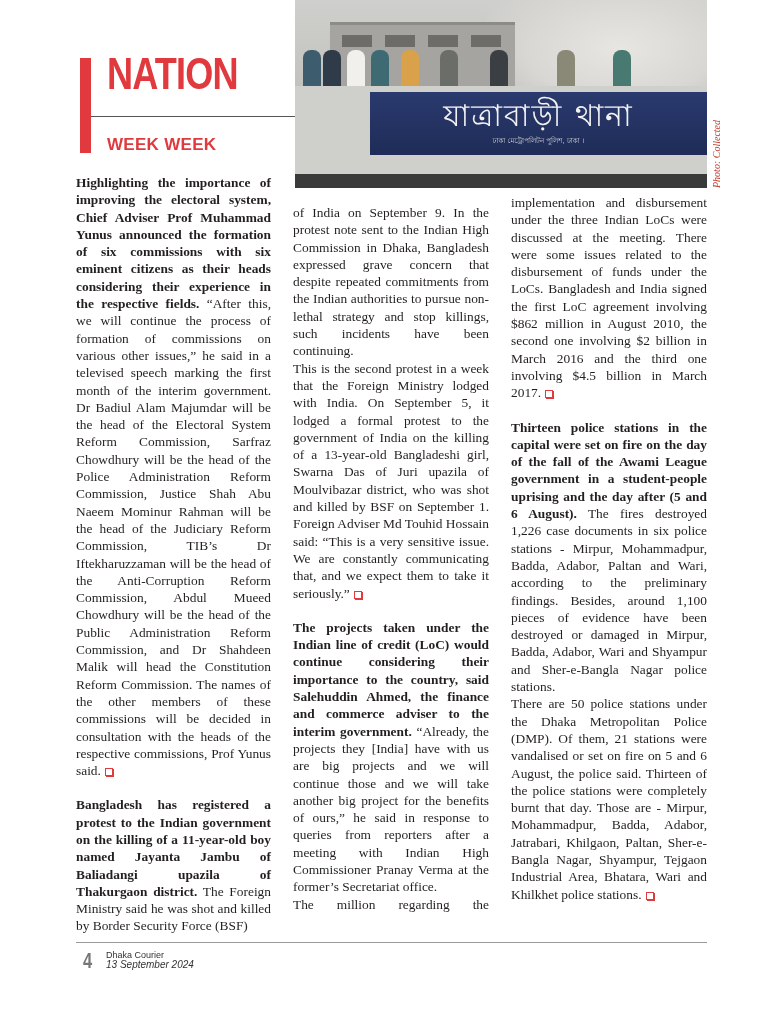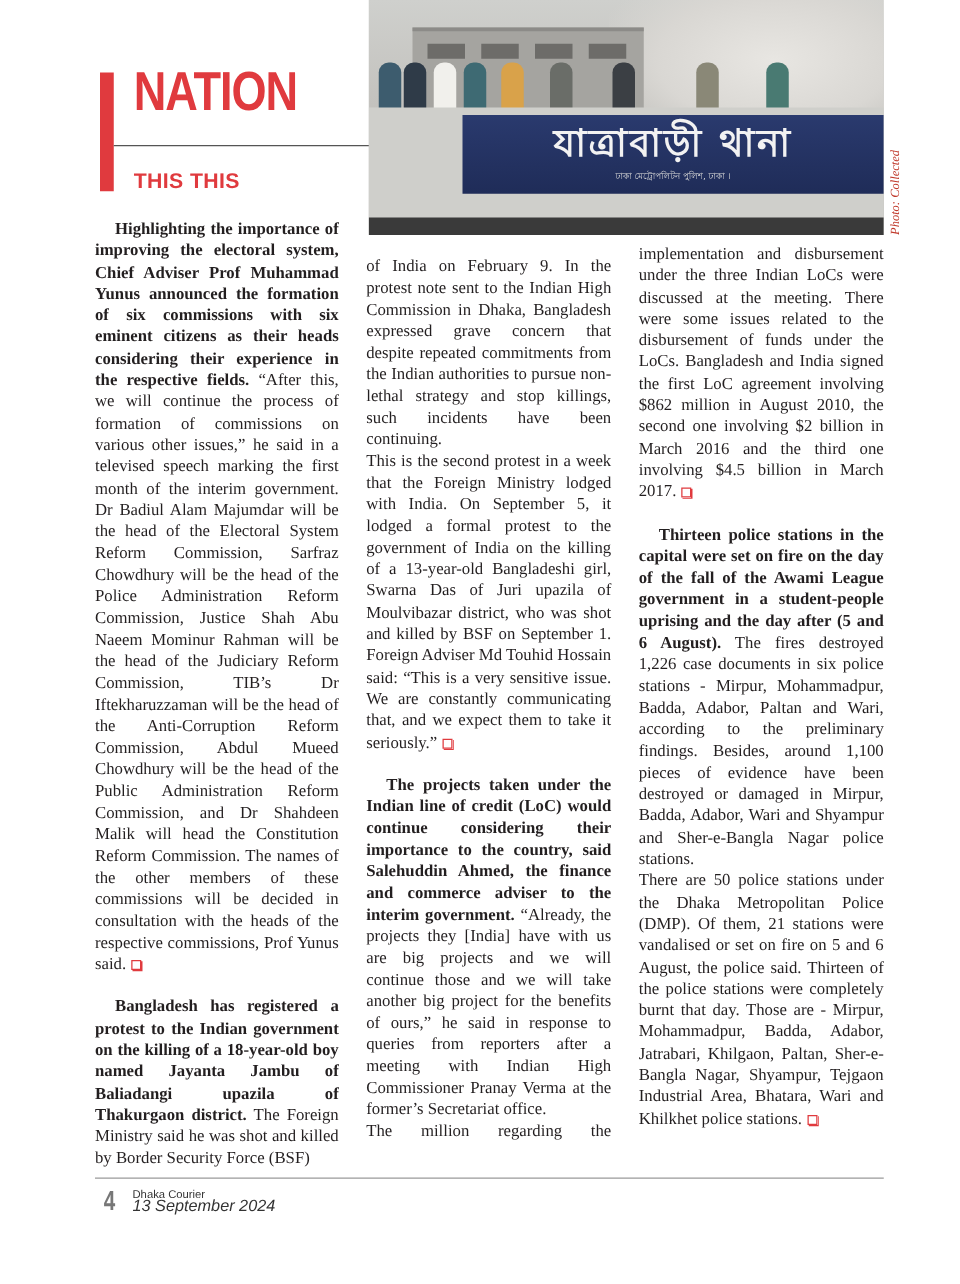--- a/index.html
+++ b/index.html
@@ -9,48 +9,48 @@
   .section-title { position:absolute; left:107px; top:52px; font-family:"Liberation Sans", sans-serif; font-weight:700; font-size:44px; letter-spacing:-1px; color:#e03a3e; line-height:1; transform:scaleX(0.82); transform-origin:left top; }
   .title-rule { position:absolute; left:91px; top:116px; width:205px; height:1px; background:#555; }
   .section-sub { position:absolute; left:107px; top:135px; font-family:"Liberation Sans", sans-serif; font-weight:700; font-size:17px; color:#e03a3e; letter-spacing:0.3px; }
 
   .photo { position:absolute; left:295px; top:0; width:412px; height:188px; overflow:hidden; background:linear-gradient(180deg,#cfd0cd 0%,#c4c3bf 40%,#b8b6b2 100%); }
   .photo .smoke { position:absolute; right:0; top:0; width:220px; height:120px; background:radial-gradient(ellipse at 60% 40%, #e8e6e2 0%, #d9d7d3 50%, rgba(200,198,194,0) 80%); }
   .photo .building { position:absolute; left:35px; top:22px; width:185px; height:65px; background:#a5a4a0; border-top:3px solid #8c8b88; }
   .photo .building .win { position:absolute; top:10px; height:12px; width:30px; background:#6d6c69; }
   .photo .wall { position:absolute; left:0; top:86px; width:412px; height:100px; background:#cfcfcb; }
   .photo .sign { position:absolute; left:75px; top:92px; width:337px; height:63px; background:linear-gradient(180deg,#2a3a6e,#1f2c58); display:flex; align-items:center; justify-content:center; flex-direction:column; }
-  .photo .sign-main { color:#f2f2f2; font-family:"DejaVu Sans", sans-serif; font-weight:700; font-size:30px; letter-spacing:2px; line-height:1; }
+  .photo .sign-main { color:#f2f2f2; font-family:"DejaVu Sans", sans-serif; font-weight:400; font-size:30px; letter-spacing:2px; line-height:1; }
   .photo .sign-sub { color:#d8d8d8; font-family:"DejaVu Sans", sans-serif; font-size:7px; margin-top:4px;text-align:right; }
   .photo .windows { position:absolute; left:0; top:174px; width:412px; height:14px; background:#3a3a3a; }
   .photo .person { position:absolute; top:50px; width:18px; height:38px; border-radius:8px 8px 2px 2px; }
   .photo-credit { position:absolute; left:711px; top:108px; width:16px; height:82px; }
   .photo-credit span { position:absolute; left:0; top:0; white-space:nowrap; font-family:"Liberation Serif", serif; font-style:italic; font-size:10px; color:#c0392b; transform:rotate(-90deg) translateX(-80px); transform-origin:left top; display:block; width:80px; }
 
   .col { position:absolute; font-size:13.4px; line-height:17.3px; text-align:justify; }
   .col p { margin:0; }
   .col1 { left:76px; top:174px; width:195px; }
   .col2 { left:293px; top:204px; width:196px; }
   .col3 { left:511px; top:194px; width:196px; }
-  .col b { font-weight:700;margin-left:16px; }
+  .col b { font-weight:700; }
   .gap { height:17px; }
   .end-mark { display:inline-block; width:8px; height:8px; border:1.5px solid #e03a3e; margin-left:4px; vertical-align:-1px; box-sizing:border-box; box-shadow:1px 1px 0 #e03a3e; }
 
   .footer-rule { position:absolute; left:76px; top:942px; width:631px; height:1px; background:#9a9a9a; }
   .page-num { position:absolute; left:83px; top:950px; font-family:"Liberation Sans", sans-serif; font-weight:700; font-size:22px; color:#777; transform:scaleX(0.75); transform-origin:left top; line-height:1; }
   .pub-name { position:absolute; left:106px; top:950px; font-family:"Liberation Sans", sans-serif; font-size:9px; color:#333; line-height:10px;text-align:right; }
-  .pub-date { position:absolute; left:106px; top:960px; font-family:"Liberation Sans", sans-serif; font-style:italic; font-size:13px; color:#333; line-height:10px; }
+  .pub-date { position:absolute; left:106px; top:960px; font-family:"Liberation Sans", sans-serif; font-style:italic; font-size:10px; color:#333; line-height:10px; }
 </style>
 </head>
 <body>
 
 <div class="red-bar"></div>
 <div class="section-title">NATION</div>
 <div class="title-rule"></div>
-<div class="section-sub">THIS THIS</div>
+<div class="section-sub">WEEK WEEK</div>
 
 <div class="photo">
   <div class="smoke"></div>
   <div class="building">
     <div class="win" style="left:12px"></div>
     <div class="win" style="left:55px"></div>
     <div class="win" style="left:98px"></div>
     <div class="win" style="left:141px"></div>
   </div>
   <div class="person" style="left:8px;background:#3d5c6e"></div>
@@ -69,25 +69,25 @@
   </div>
   <div class="windows"></div>
 </div>
 <div class="photo-credit">
   <span>Photo: Collected</span>
 </div>
 
 <div class="col col1">
   <p><b>Highlighting the importance of improving the electoral system, Chief Adviser Prof Muhammad Yunus announced the formation of six commissions with six eminent citizens as their heads considering their experience in the respective fields.</b><span> “After this, we will continue the process of formation of commissions on various other issues,” he said in a televised speech marking the first month of the interim government. Dr Badiul Alam Majumdar will be the head of the Electoral System Reform Commission, Sarfraz Chowdhury will be the head of the Police Administration Reform Commission, Justice Shah Abu Naeem Mominur Rahman will be the head of the Judiciary Reform Commission, TIB’s Dr Iftekharuzzaman will be the head of the Anti-Corruption Reform Commission, Abdul Mueed Chowdhury will be the head of the Public Administration Reform Commission, and Dr Shahdeen Malik will head the Constitution Reform Commission. The names of the other members of these commissions will be decided in consultation with the heads of the respective commissions, Prof Yunus said.</span><span class="end-mark"></span></p>
   <div class="gap"></div>
-  <p><b>Bangladesh has registered a protest to the Indian government on the killing of a 18-year-old boy named Jayanta Jambu of Baliadangi upazila of Thakurgaon district.</b><span> The Foreign Ministry said he was shot and killed by Border Security Force (BSF)</span></p>
+  <p><b>Bangladesh has registered a protest to the Indian government on the killing of a 11-year-old boy named Jayanta Jambu of Baliadangi upazila of Thakurgaon district.</b><span> The Foreign Ministry said he was shot and killed by Border Security Force (BSF)</span></p>
 </div>
 
 <div class="col col2">
-  <p>of India on February 9. In the protest note sent to the Indian High Commission in Dhaka, Bangladesh expressed grave concern that despite repeated commitments from the Indian authorities to pursue non-lethal strategy and stop killings, such incidents have been continuing.</p>
+  <p>of India on September 9. In the protest note sent to the Indian High Commission in Dhaka, Bangladesh expressed grave concern that despite repeated commitments from the Indian authorities to pursue non-lethal strategy and stop killings, such incidents have been continuing.</p>
   <p><span>This is the second protest in a week that the Foreign Ministry lodged with India. On September 5, it lodged a formal protest to the government of India on the killing of a 13-year-old Bangladeshi girl, Swarna Das of Juri upazila of Moulvibazar district, who was shot and killed by BSF on September 1. Foreign Adviser Md Touhid Hossain said: “This is a very sensitive issue. We are constantly communicating that, and we expect them to take it seriously.”</span><span class="end-mark"></span></p>
   <div class="gap"></div>
   <p><b>The projects taken under the Indian line of credit (LoC) would continue considering their importance to the country, said Salehuddin Ahmed, the finance and commerce adviser to the interim government.</b><span> “Already, the projects they [India] have with us are big projects and we will continue those and we will take another big project for the benefits of ours,” he said in response to queries from reporters after a meeting with Indian High Commissioner Pranay Verma at the former’s Secretariat office.</span></p>
   <p style="text-align-last:justify">The million regarding the</p>
 </div>
 
 <div class="col col3">
   <p><span>implementation and disbursement under the three Indian LoCs were discussed at the meeting. There were some issues related to the disbursement of funds under the LoCs. Bangladesh and India signed the first LoC agreement involving $862 million in August 2010, the second one involving $2 billion in March 2016 and the third one involving $4.5 billion in March 2017.</span><span class="end-mark"></span></p>
   <div class="gap"></div>
   <p><b>Thirteen police stations in the capital were set on fire on the day of the fall of the Awami League government in a student-people uprising and the day after (5 and 6 August).</b><span> The fires destroyed 1,226 case documents in six police stations - Mirpur, Mohammadpur, Badda, Adabor, Paltan and Wari, according to the preliminary findings. Besides, around 1,100 pieces of evidence have been destroyed or damaged in Mirpur, Badda, Adabor, Wari and Shyampur and Sher-e-Bangla Nagar police stations.</span></p>

